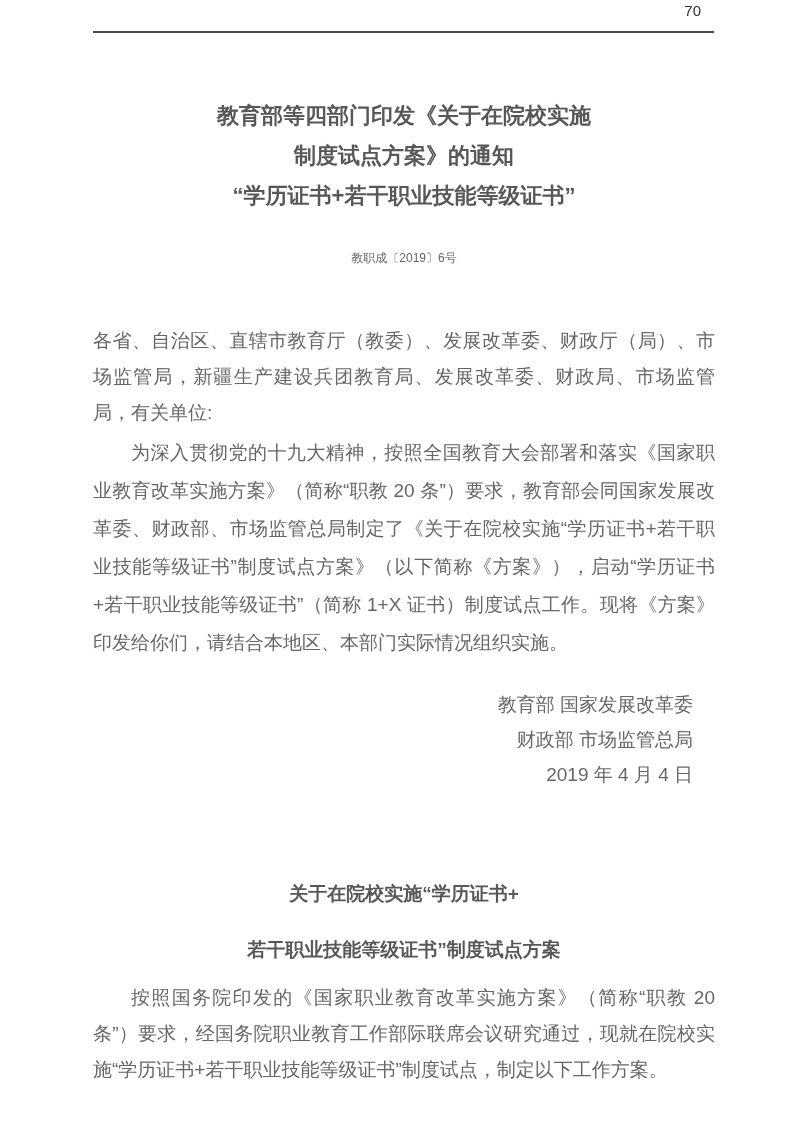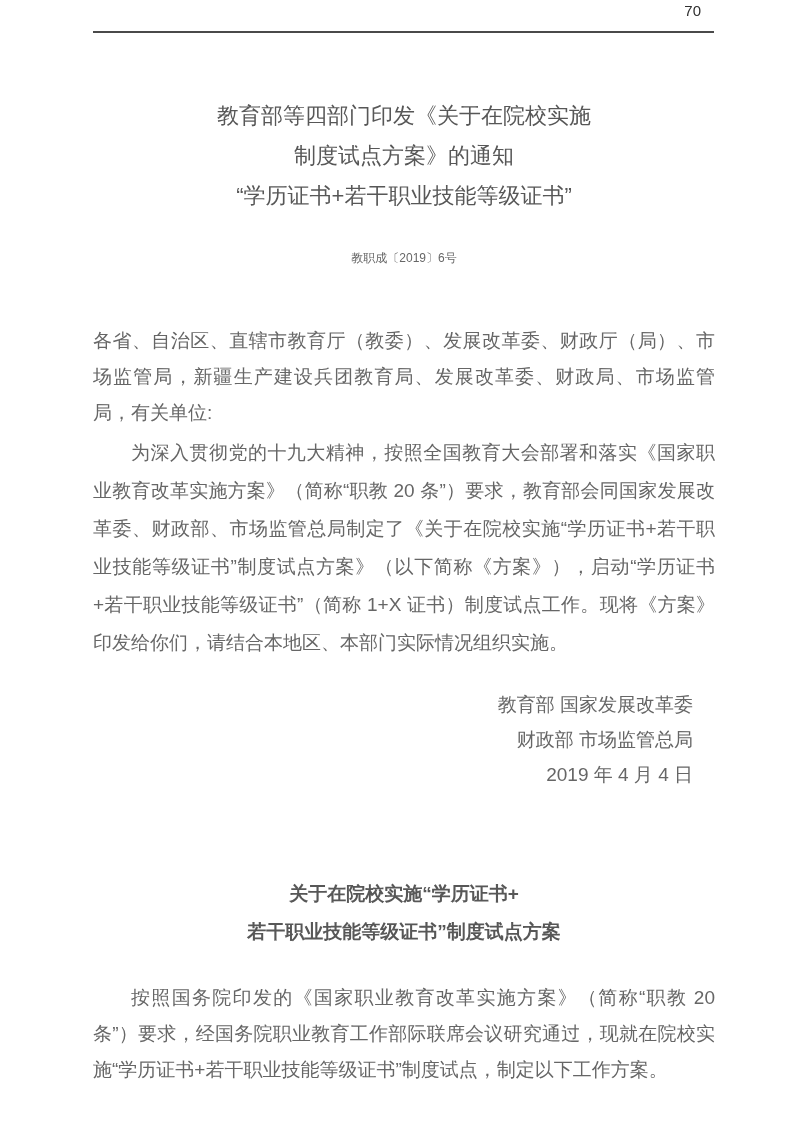--- a/index.html
+++ b/index.html
@@ -41,21 +41,21 @@
   }
   .content-col {
     position: absolute;
     left: 93px;
     width: 622px;
   }
   .doc-title {
     top: 96px;
     text-align: center;
     font-size: 22px;
-    font-weight: 400;
+    font-weight: 700;
     line-height: 40px;
     color: var(--title-text);
   }
   .doc-number {
     top: 244px;
     text-align: center;
     font-size: 12px;
     line-height: 28px;
     color: var(--body-text);
   }
@@ -80,21 +80,21 @@
     color: var(--body-text);
   }
   .plan-title {
     top: 880px;
     text-align: center;
     font-size: 19px;
     font-weight: 700;
     line-height: 28px;
     color: var(--title-text);
   }
-  .plan-title .line + .line { margin-top: 10px; }
+  .plan-title .line + .line { margin-top: 28px; }
   .plan-intro {
     top: 936px;
     line-height: 36px;
     text-indent: 2em;
     margin-top: 44px;
   }
 </style>
 </head>
 <body>
 

